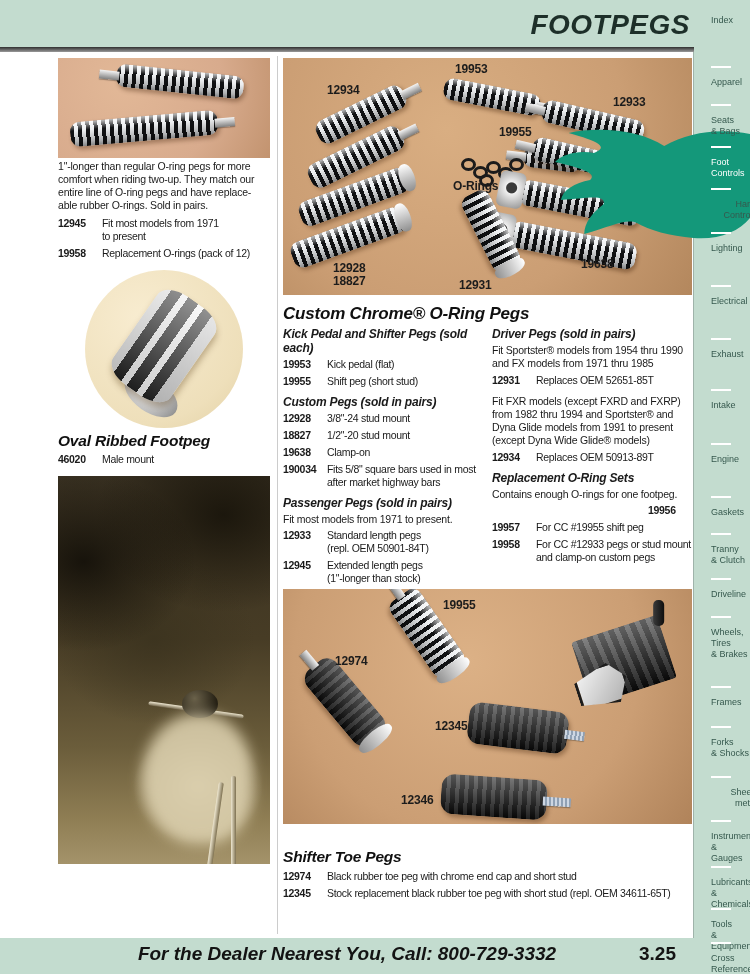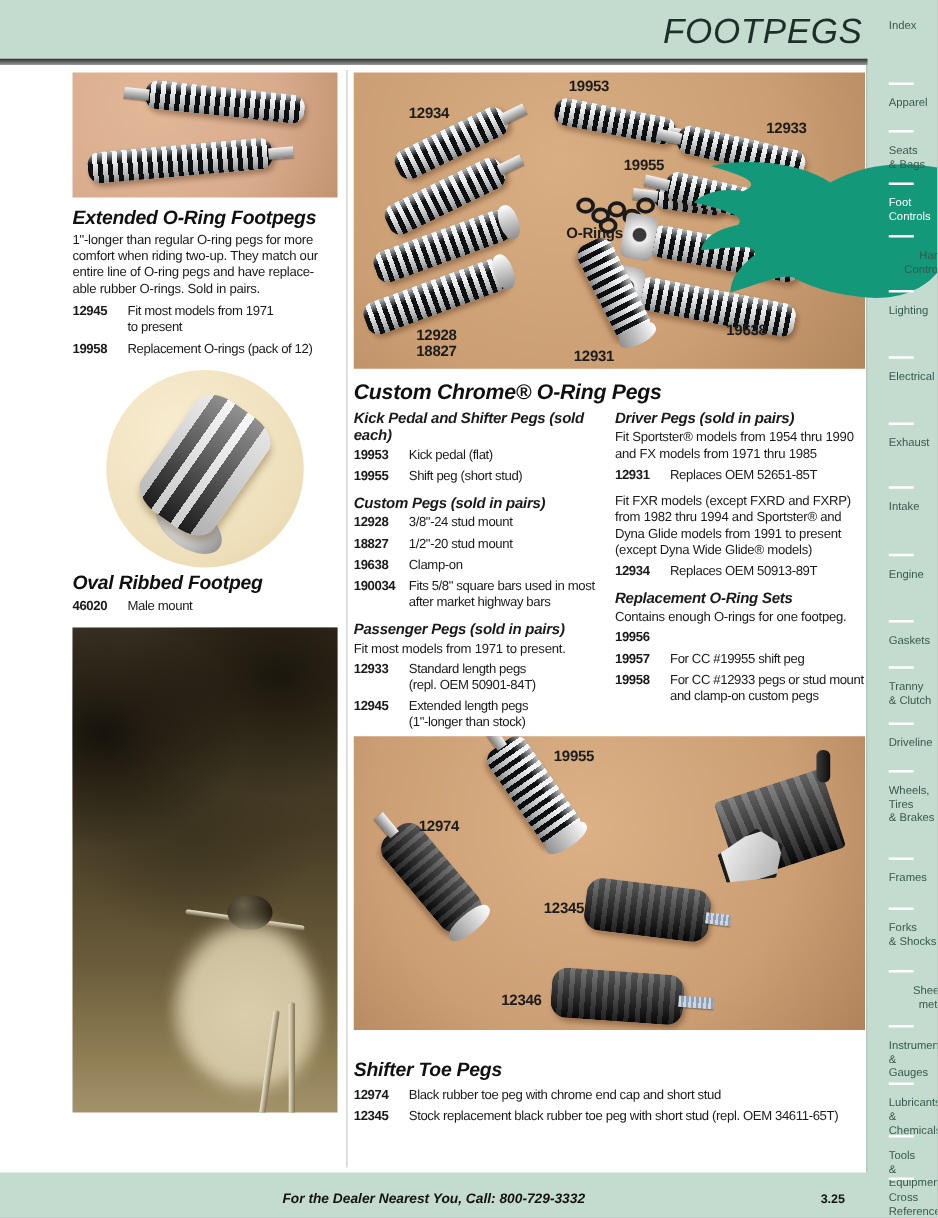--- a/index.html
+++ b/index.html
@@ -1,45 +1,45 @@
 <!DOCTYPE html>
 <html><head>
 <meta charset="utf-8">
 <style>
   * { margin:0; padding:0; box-sizing:border-box; }
   body { background:#888; font-family:"Liberation Sans","DejaVu Sans",sans-serif; }
   .page { position:relative; width:750px; height:974px; background:#c3dccf; overflow:hidden; color:#1a1a1a; }
 
   
-  .page-title { position:absolute; top:9px; right:60px; font-size:28px; font-weight:normal; font-style:italic;
+  .page-title { position:absolute; top:9px; right:60px; font-size:28px; font-weight:bold; font-style:italic;
                 color:#1d2f29; letter-spacing:.5px; }
   .header-rule { position:absolute; top:47px; left:0; width:694px; height:5px;
                  background:linear-gradient(180deg,#2f2f2f,#9a9a9a); }
   .footer-text { position:absolute; bottom:9px; left:0; width:694px; text-align:center;
-                 font-size:11px; font-weight:bold; font-style:italic; color:#131313; }
-  .page-num { position:absolute; bottom:9px; right:74px; font-size:10px; font-weight:bold; color:#131313; }
+                 font-size:19px; font-weight:bold; font-style:italic; color:#131313; }
+  .page-num { position:absolute; bottom:9px; right:74px; font-size:19px; font-weight:bold; color:#131313; }
 
   
   .content { position:absolute; top:52px; left:0; width:694px; height:886px; background:#fff;
              border-right:1px solid #9fb3aa; overflow:hidden; }
   .col-divider { position:absolute; left:277px; top:4px; bottom:4px; width:1px; background:#cccccc; }
 
   
   .sidebar { position:absolute; top:0; right:0; width:55px; height:974px; }
   .tab { position:absolute; left:16px; width:46px; z-index:7; cursor:pointer; }
   .tab::before { content:""; display:block; width:20px; height:2px; background:#ffffff; margin:0 0 9px 0; }
   .tab.first::before { display:none; }
   .tab-label { font-size:9px; line-height:11px; color:#36594e; white-space:pre-line; display:block; }
   .tab.active .tab-label { color:#ffffff; }
   .flame { position:absolute; top:126px; right:0; width:195px; height:120px; z-index:5; }
 
   
   .sec-title { font-size:15.5px; font-weight:bold; font-style:italic; color:#101010; letter-spacing:-.2px; }
   .body-text { font-size:10.5px; line-height:13px; letter-spacing:-.2px; color:#1a1a1a; }
-  .row { display:flex; font-size:10.5px; line-height:13px; letter-spacing:-.3px; margin-bottom:4px; }
+  .row { display:flex; font-size:10.5px; line-height:13px; letter-spacing:-.3px; margin-bottom:4px;justify-content:flex-end; }
   .part { width:44px; flex:none; font-weight:bold; }
   .desc { flex:1; white-space:pre-line; }
   .grp-head { font-size:12px; font-weight:bold; font-style:italic; letter-spacing:-.2px; margin:7px 0 3px; }
   .note { font-size:9px; line-height:10.5px; letter-spacing:-.2px; color:#222; margin:1px 0 2px; }
 
   
   .photo { position:relative; overflow:hidden; }
   .plabel { position:absolute; font-weight:bold; font-size:12px; line-height:13px; color:#1c1c1c;
             white-space:pre-line; text-align:center; letter-spacing:-.2px; }
 
@@ -111,21 +111,20 @@
 
       <div class="photo" style="width:212px;height:100px;background:radial-gradient(circle at 30% 25%,#e2b897,#d8ab8d 60%,#c2936f);">
         <div class="peg peg-chrome" style="left:58px;top:12px;width:128px;height:23px;transform:rotate(6deg);">
             <span class="stud stud-l"></span>
           </div>
         <div class="peg peg-chrome" style="left:12px;top:58px;width:148px;height:25px;transform:rotate(-5deg);">
             <span class="stud stud-r"></span>
           </div>
       </div>
 
-      <div class="sec-title" style="margin-top:8px;">Extended O-Ring Footpegs</div>
       <div class="body-text" style="margin-top:2px;">1"-longer than regular O-ring pegs for more comfort when riding two-up. They match our entire line of O-ring pegs and have replace-able rubber O-rings. Sold in pairs.</div>
       <div style="margin-top:5px;">
         <div class="row">
           <span class="part">12945</span>
           <span class="desc">Fit most models from 1971
 to present</span>
         </div>
         <div class="row">
           <span class="part">19958</span>
           <span class="desc">Replacement O-rings (pack of 12)</span>

